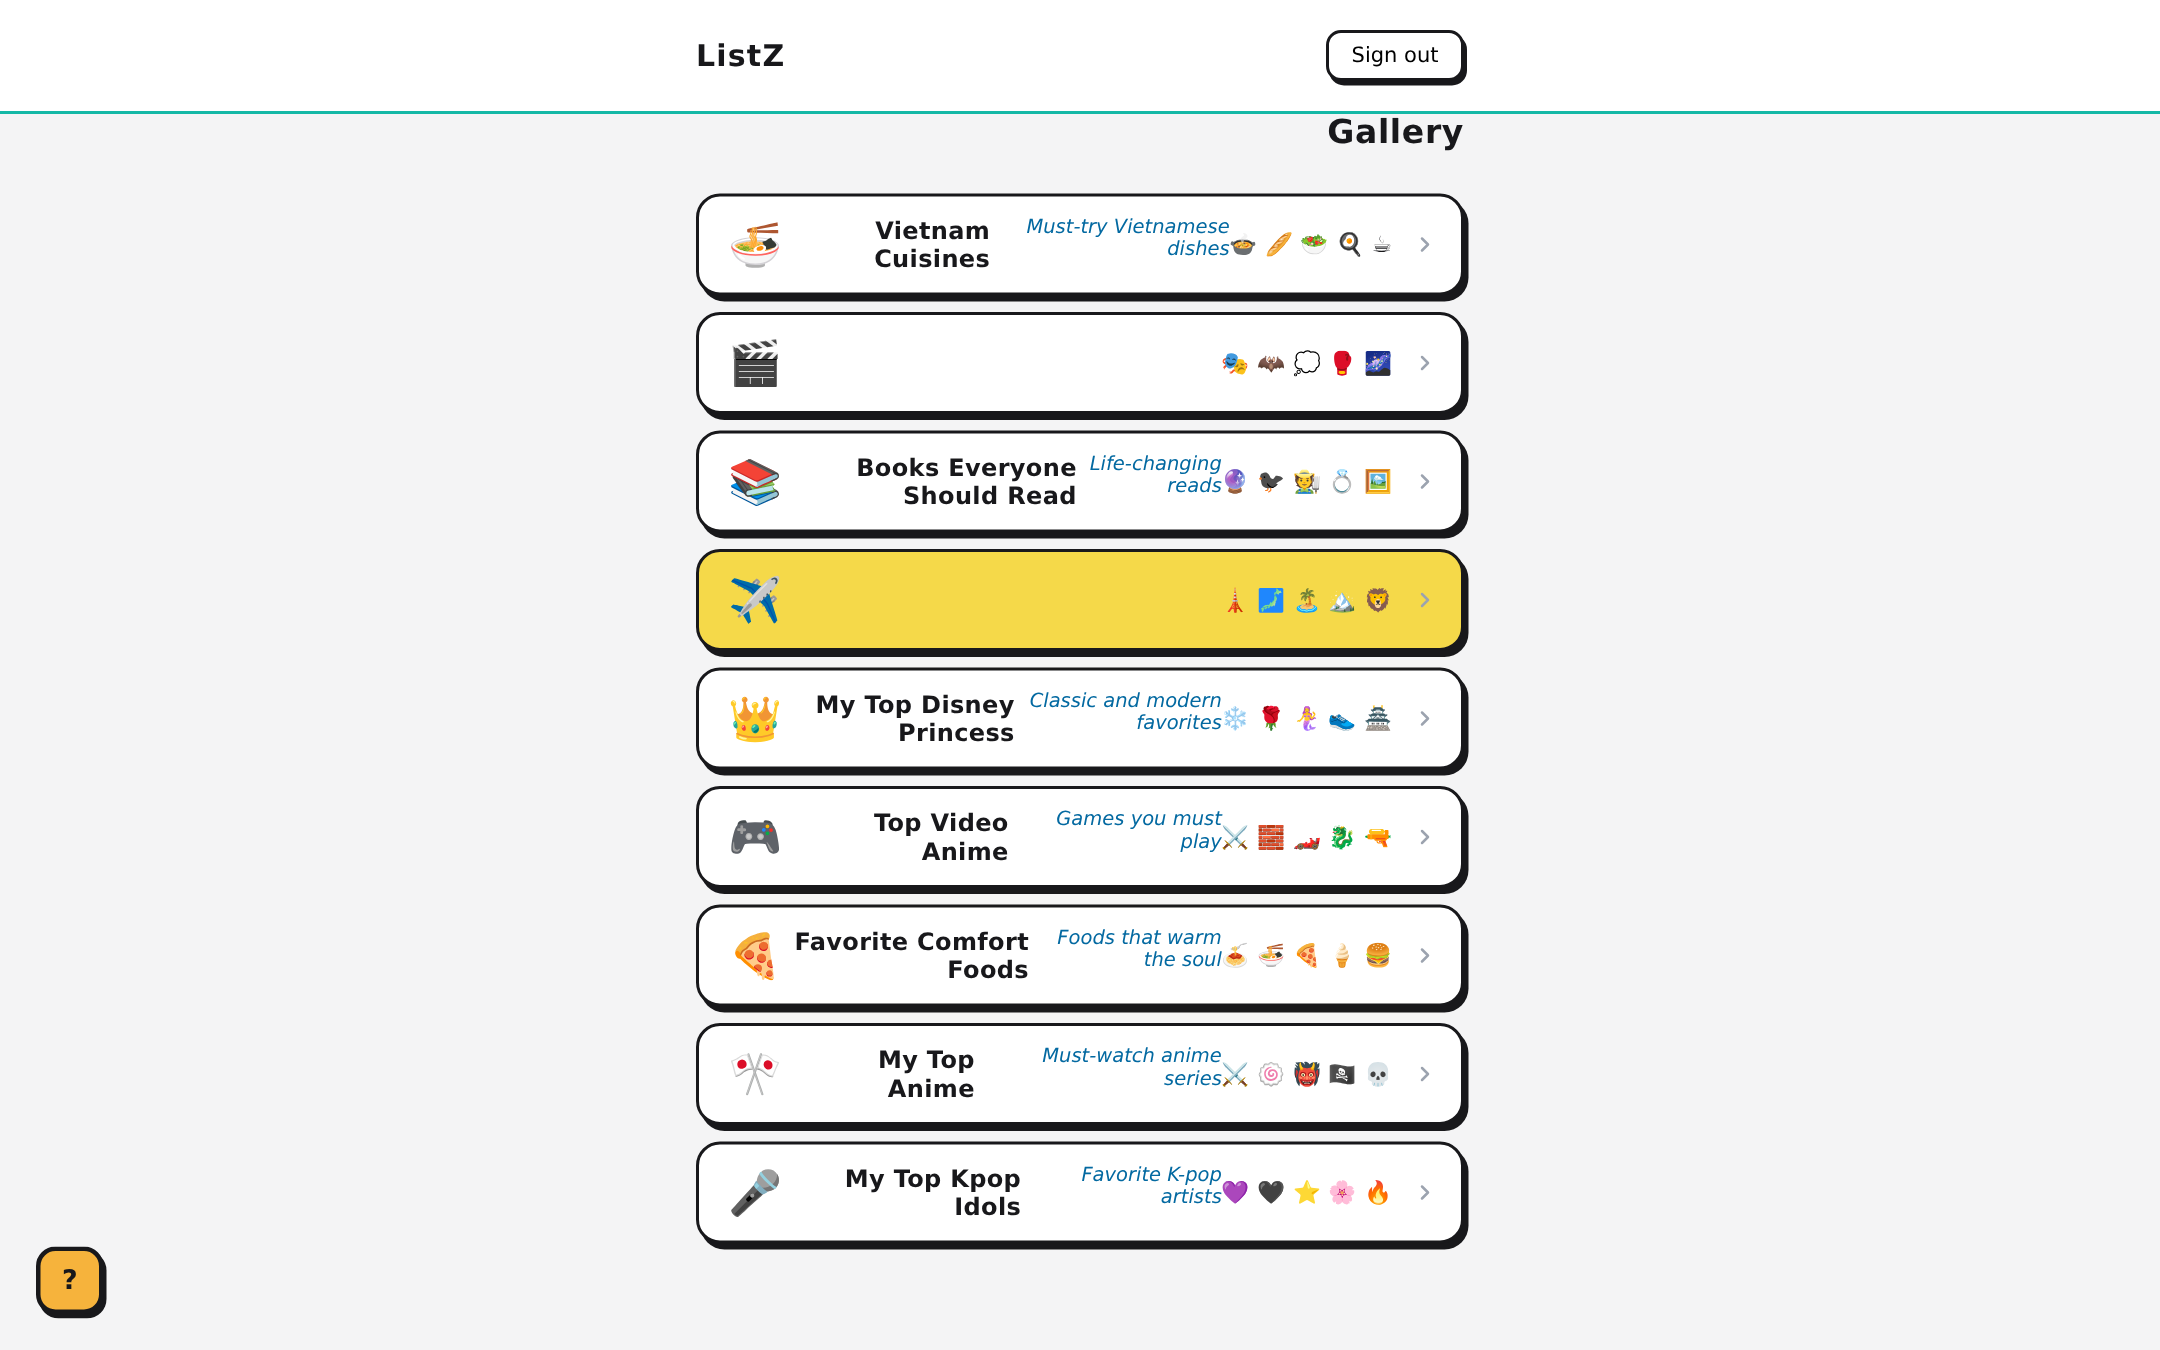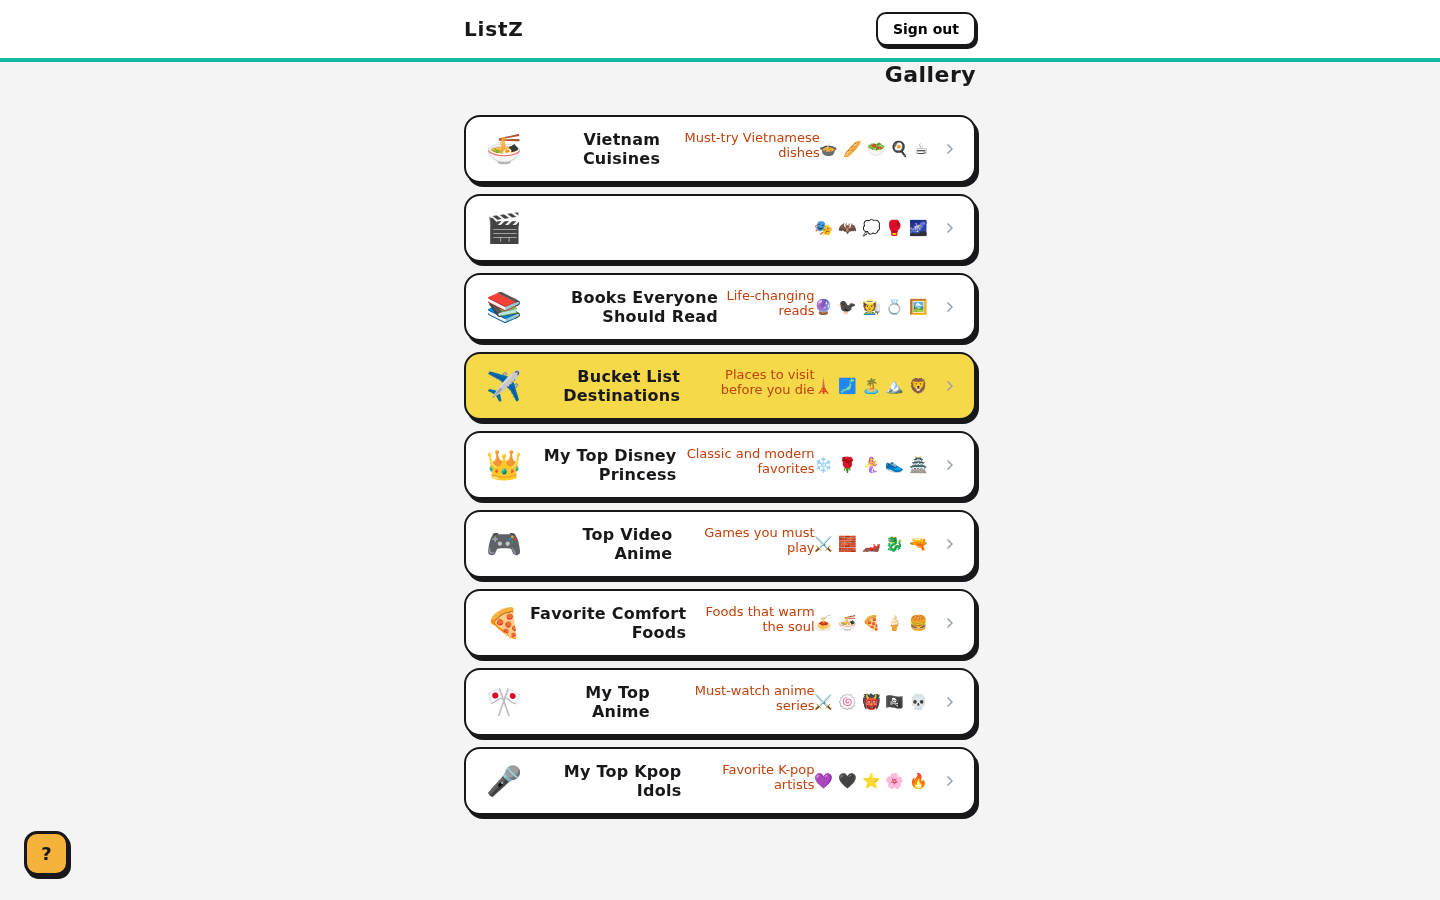--- a/index.html
+++ b/index.html
@@ -5,42 +5,42 @@
   * { margin: 0; padding: 0; box-sizing: border-box; }
   html, body { width: 1440px; height: 900px; }
   body {
     font-family: "DejaVu Sans", "Liberation Sans", sans-serif;
     background: #f4f4f5;
     color: #18181b;
     overflow: hidden;
   }
   
   .header {
-    height: 62px;
+    height: 76px;
     background: #ffffff;
-    border-bottom: 4px solid #14b8a6;
+    border-bottom: 2px solid #14b8a6;
     display: flex;
     align-items: center;
   }
   .header-inner {
     width: 512px;
     margin: 0 auto;
     display: flex;
     align-items: center;
     justify-content: space-between;
   }
   .app-title {
     font-size: 20px;
     font-weight: 700;
     letter-spacing: 0.04em;
   }
   .signout-btn {
     font-family: inherit;
     font-size: 14px;
-    font-weight: 700;
+    font-weight: 400;
     background: #ffffff;
     border: 2px solid #18181b;
     border-radius: 10px;
     padding: 7px 15px;
     box-shadow: 2px 3px 0 0 #18181b;
     cursor: pointer;
   }
   
   .main {
     width: 512px;
@@ -79,21 +79,22 @@
     flex: 0 0 42px;
   }
   .card-text { display: flex; gap: 3px; }
   .card-title {
     font-size: 16px;
     font-weight: 700;
     letter-spacing: 0.015em;
   }
   .card-subtitle {
     font-size: 13px;
-    color: #c2410c;
+    color: #0369a1;
+    font-style: italic;
   }
   .card-right {
     margin-left: auto;
     display: flex;
     align-items: center;
     gap: 14px;
   }
   .card-emojis {
     display: flex;
     gap: 5px;
@@ -190,24 +191,20 @@
       <span class="chevron">
         <svg width="16" height="16" viewBox="0 0 24 24">
               <path d="M9 6l6 6-6 6" fill="none" stroke="#9ca3af" stroke-width="2.5" stroke-linecap="round" stroke-linejoin="round"></path>
             </svg>
       </span>
     </span>
   </div>
 
   <div class="card highlighted">
     <span class="card-icon">✈️</span>
-    <span class="card-text">
-      <span class="card-title">Bucket List Destinations</span>
-      <span class="card-subtitle">Places to visit before you die</span>
-    </span>
     <span class="card-right">
       <span class="card-emojis">
             <span>🗼</span>
             <span>🗾</span>
             <span>🏝️</span>
             <span>🏔️</span>
             <span>🦁</span>
           </span>
       <span class="chevron">
         <svg width="16" height="16" viewBox="0 0 24 24">

